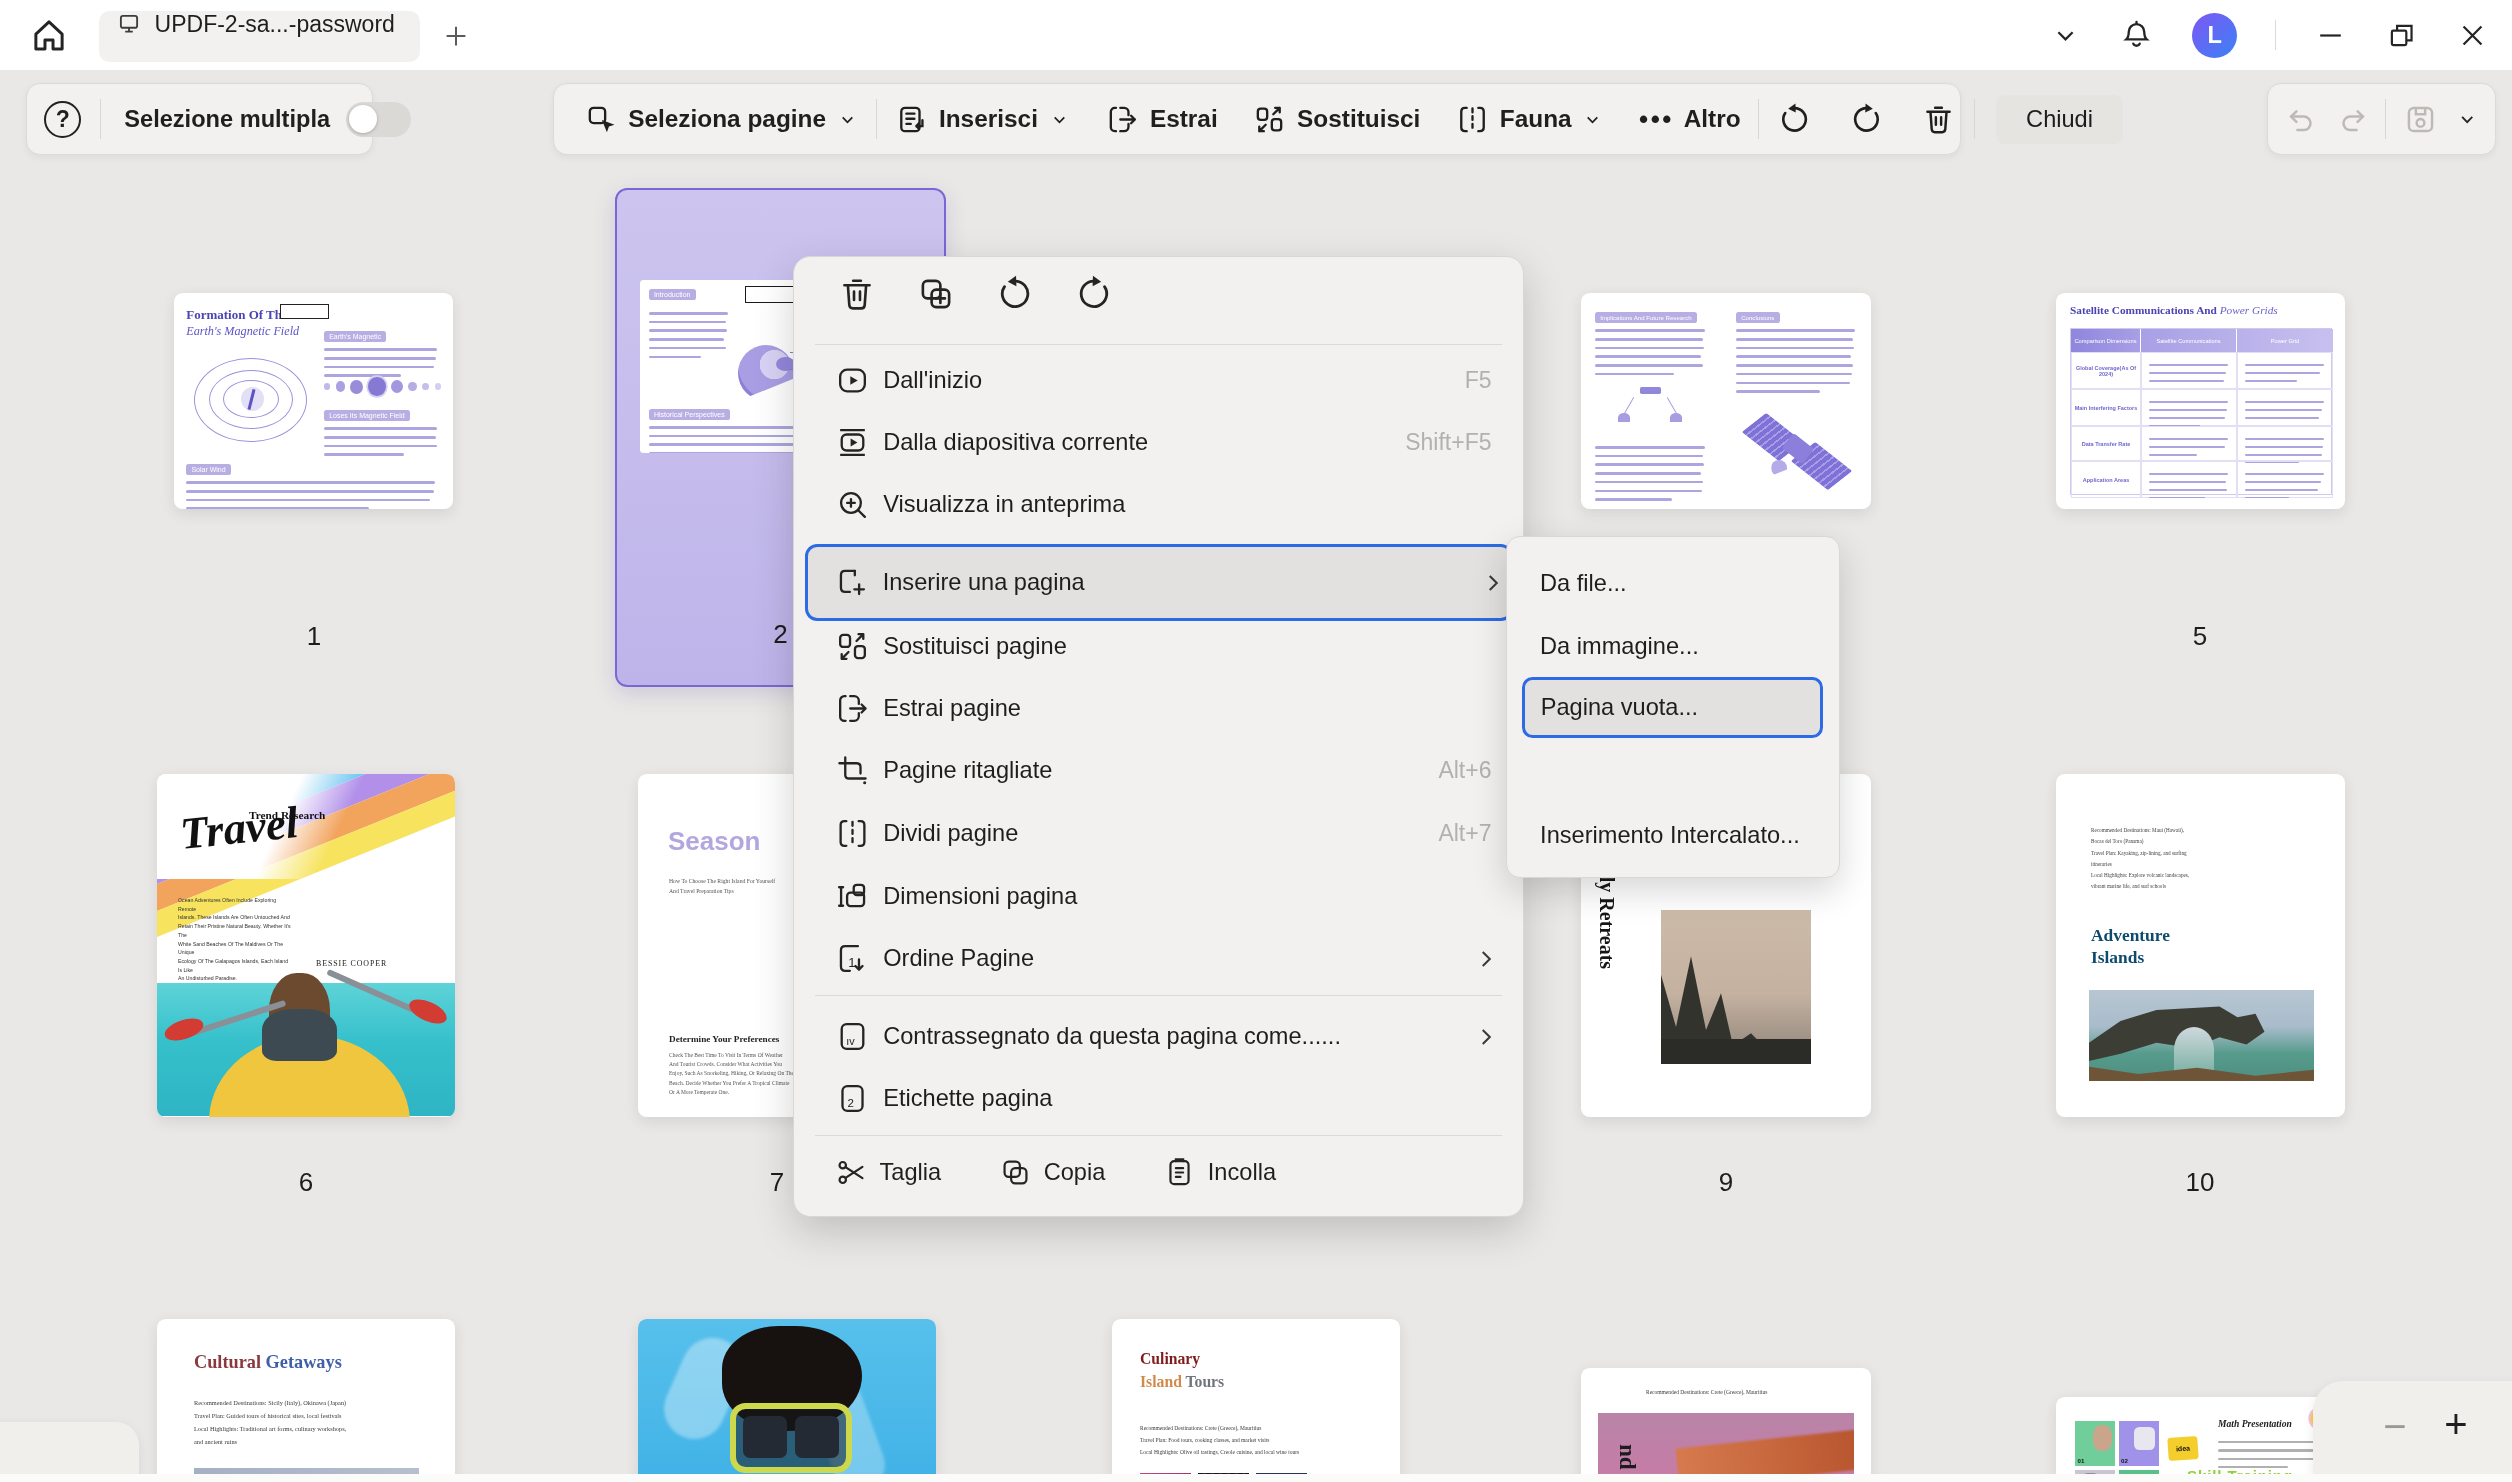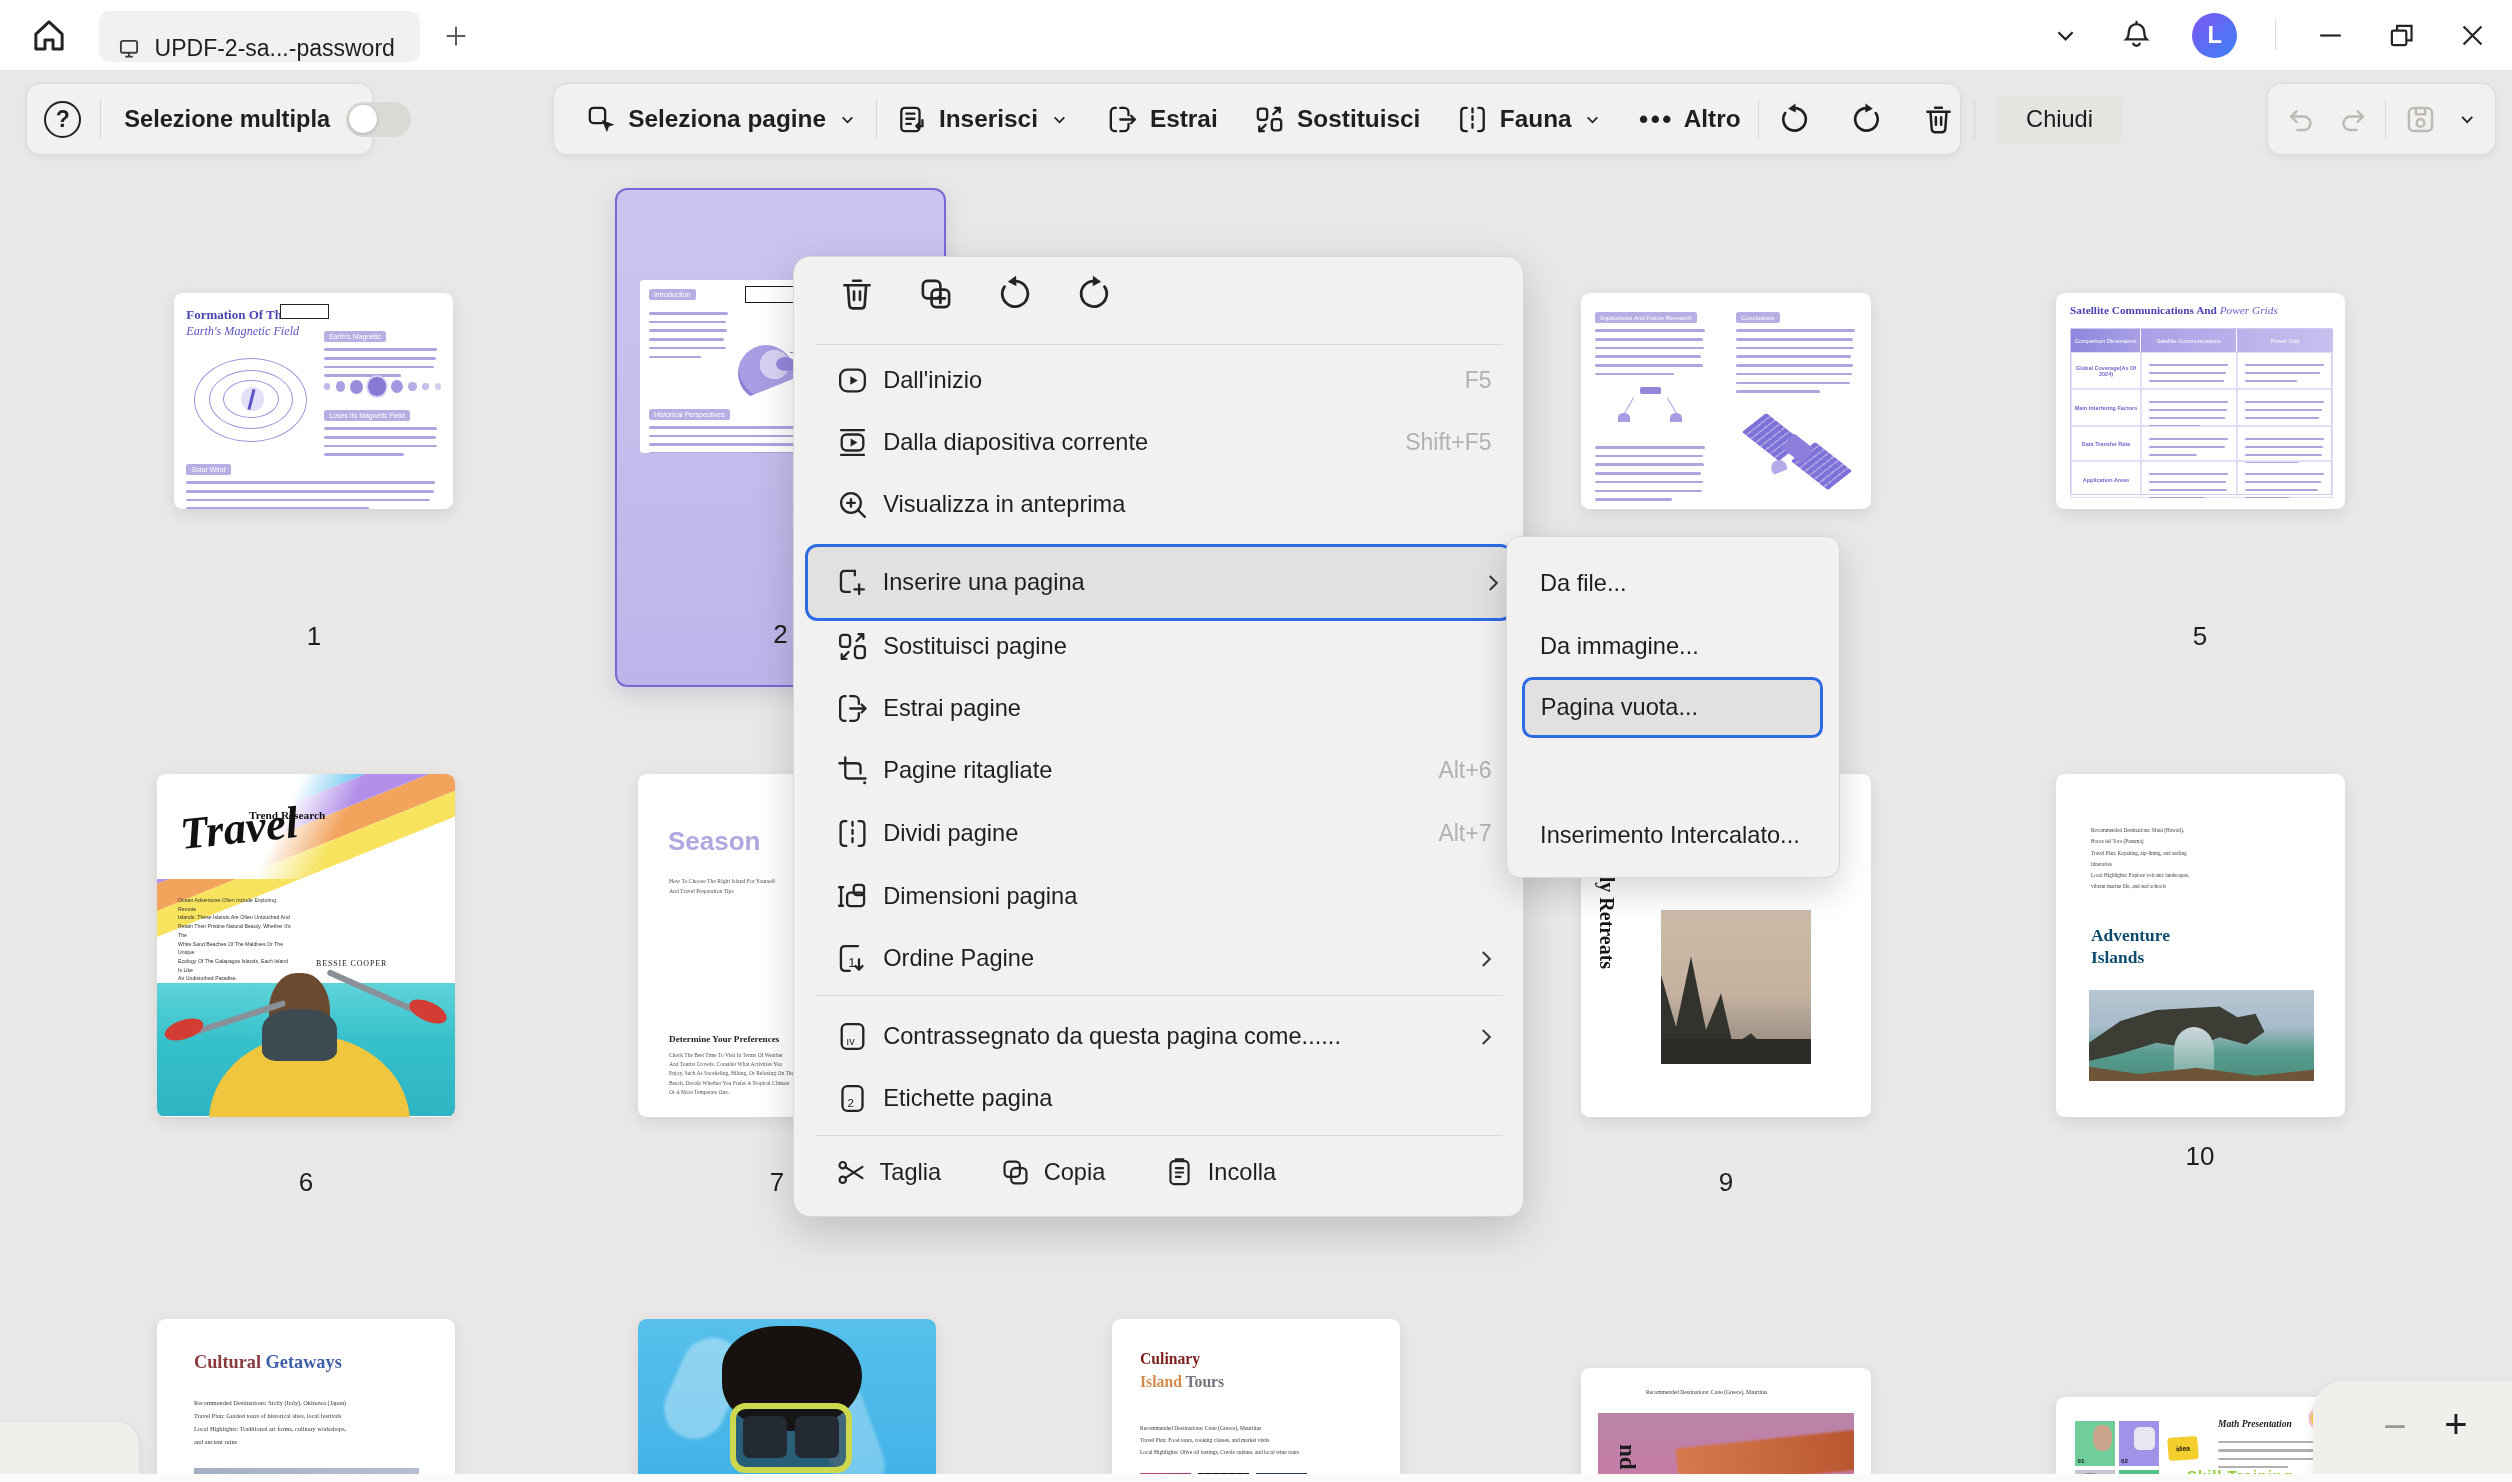--- a/index.html
+++ b/index.html
@@ -6,21 +6,21 @@
   html,body{margin:0;background:#e9e8e6}
   .screen{position:relative;width:2512px;height:1483px;background:#e9e8e6;overflow:hidden;
           font-family:"Liberation Sans",sans-serif;color:#1f1f1f}
   svg{display:block}
   svg text{font-family:"Liberation Sans",sans-serif}
   .ic{color:#242424}
   
   .topbar{position:absolute;left:0;top:0;width:2512px;height:70px;background:#ffffff;display:flex;align-items:center}
   .homebtn{margin-left:28px;width:42px;height:42px}
   .tab{position:absolute;left:99px;top:10.5px;width:321px;height:51px;background:#f2f1f0;border-radius:10.5px;
-       display:flex;align-items:flex-end;gap:12.2px;padding:0 17.4px;font-size:23px;color:#1e1e1e}
+       display:flex;align-items:flex-start;gap:12.2px;padding:0 17.4px;font-size:23px;color:#1e1e1e}
   .newtab{position:absolute;left:441px;top:21px;width:30px;height:30px;color:#5a5a5a}
   .winright{position:absolute;right:23px;top:0;height:70px;display:flex;align-items:center;gap:38px}
   .avatar{width:45px;height:45px;border-radius:50%;background:linear-gradient(135deg,#7d57f2,#3b82f6);
           color:#fff;font-size:23.6px;font-weight:700;display:flex;align-items:center;justify-content:center}
   .wsep{width:0.9px;height:30px;background:#dcdad8}
   
   .pill{position:absolute;top:83px;height:72px;background:#f2f1ef;border:0.9px solid #dcdad7;border-radius:14px;
         box-shadow:0 2.6px 7.9px rgba(0,0,0,.05);display:flex;align-items:center}
   .pill-left{left:26px;width:347px;padding:0 17.4px}
   .pill-center{left:553px;width:1408px;padding:0 12.2px}
@@ -496,21 +496,21 @@
     <div class="serif" style="position:absolute;left:35px;top:150px;font-size:17.4px;font-weight:700;line-height:22px;color:#0c4a6e">
       <div>Adventure</div>
         <div>Islands</div>
     </div>
     <div style="position:absolute;left:33px;top:216px;width:225px;height:91px;background:linear-gradient(180deg,#b7c6d2 0%,#a9bccb 40%,#569b8c 70%,#4e8f80 100%);overflow:hidden">
       <div style="position:absolute;inset:0;background:#3c3e36;clip-path:polygon(0 58%,14% 34%,30% 22%,58% 18%,66% 30%,74% 26%,78% 46%,70% 60%,58% 52%,46% 64%,30% 58%,14% 70%,0 78%)"></div>
       <div style="position:absolute;left:85px;top:37px;width:40px;height:45px;background:linear-gradient(180deg,#cfd8dd,#7fb3a6);border-radius:50% 50% 0 0"></div>
       <div style="position:absolute;left:0;bottom:0;width:100%;height:26%;background:#6f5537;clip-path:polygon(0 100%,0 40%,22% 70%,48% 44%,74% 78%,100% 52%,100% 100%)"></div>
     </div>
   </div>
-  <div class="pnum" style="left:2165px;top:1141px">10</div>
+  <div class="pnum" style="left:2165px;top:1167px">10</div>
 
   <div class="card" style="left:157px;top:1319px;width:298px;height:323px">
     <div class="serif" style="position:absolute;left:37px;top:33px;font-size:18.3px;font-weight:700">
       <span style="color:#8a3a3f">Cultural </span><span style="color:#3f5fa8">Getaways</span>
     </div>
     <div class="serif" style="position:absolute;left:37px;top:77px;font-size:6.3px;line-height:13px;color:#3a3a3a">
       <div>Recommended Destinations: Sicily (Italy), Okinawa (Japan)</div>
         <div>Travel Plan: Guided tours of historical sites, local festivals</div>
         <div>Local Highlights: Traditional art forms, culinary workshops,</div>
         <div>and ancient ruins</div>

